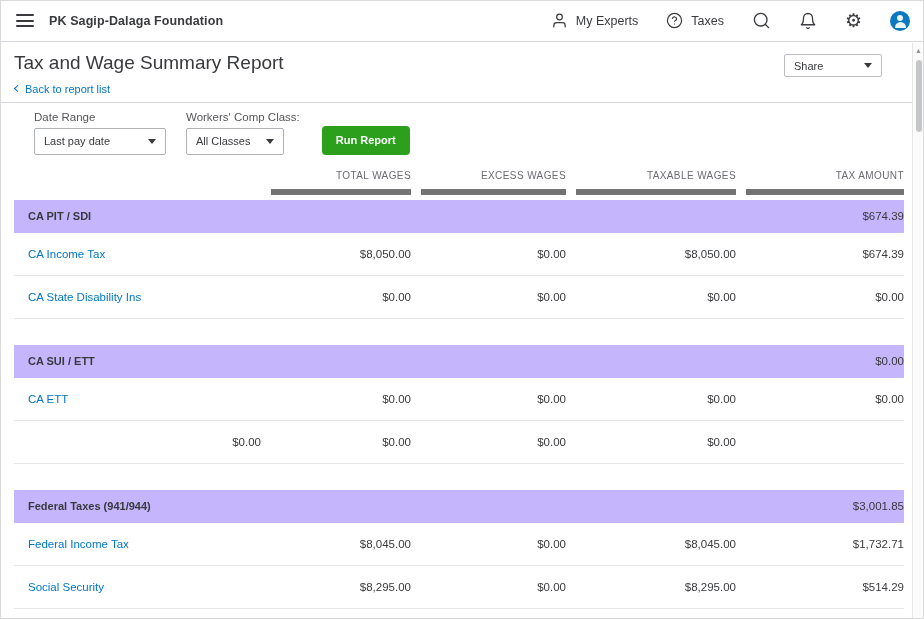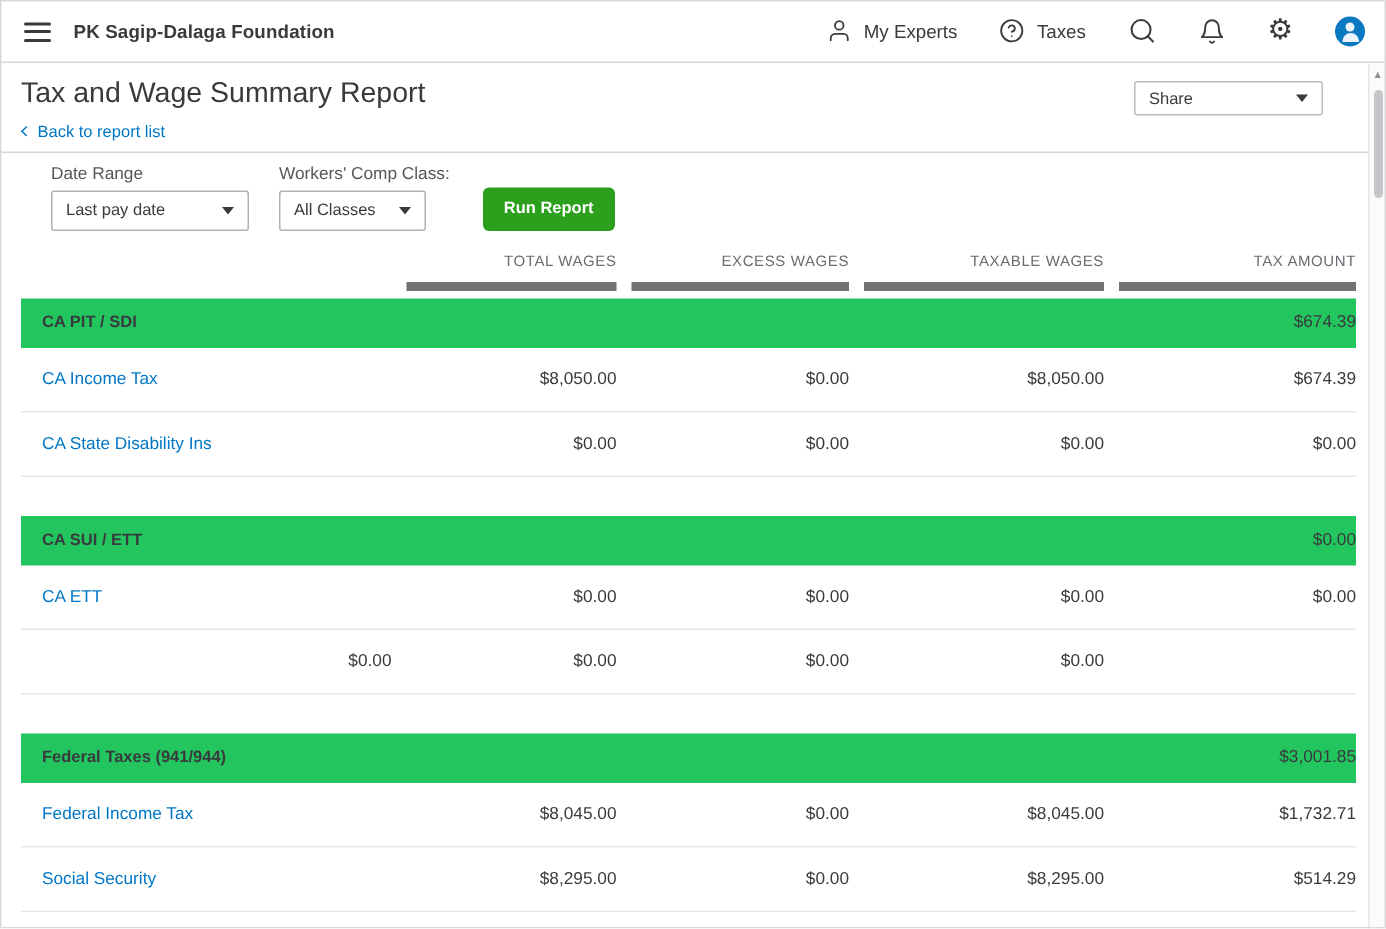--- a/index.html
+++ b/index.html
@@ -9,21 +9,21 @@
     background:#ffffff; color:#393a3d;
     overflow:hidden; position:relative;
   }
   .frame { position:absolute; inset:0; border:1px solid #d9d9d9; pointer-events:none; z-index:50; }
 
   
   .topbar {
     height:42px; display:flex; align-items:center; justify-content:space-between;
     padding:0 10px 0 16px; border-bottom:1px solid #d4d7dc; background:#fff;
   }
-  .topbar-left { display:flex; align-items:flex-end; gap:15px; }
+  .topbar-left { display:flex; align-items:center; gap:15px; }
   .hamburger { width:18px; height:13px; display:flex; flex-direction:column; justify-content:space-between; cursor:pointer; }
   .hamburger span { display:block; height:2px; background:#393a3d; border-radius:1px; }
   .company { font-size:12.5px; font-weight:700; letter-spacing:.1px; }
   .topbar-right { display:flex; align-items:center; gap:28px; padding-right:4px;justify-content:center; }
   .nav-item { display:flex; align-items:center; gap:8px; font-size:12.5px; color:#393a3d; cursor:pointer; }
   .icon-svg { display:block; }
   .gear { font-size:19px; line-height:1; color:#393a3d; cursor:pointer; }
   .avatar {
     width:20px; height:20px; border-radius:50%; background:#0b78c2; position:relative; cursor:pointer;
   }
@@ -31,21 +31,21 @@
     content:""; position:absolute; left:7px; top:4px; width:6px; height:6px; border-radius:50%; background:#eaf4fb;
   }
   .avatar::after { 
     content:""; position:absolute; left:4.5px; top:11px; width:11px; height:6px; border-radius:6px 6px 0 0; background:#eaf4fb;
   }
 
   
   .title-row { display:flex; justify-content:space-between; align-items:flex-start; padding:10px 42px 0 14px; }
   .page-title { font-size:19px; font-weight:400; color:#393a3d; }
   .share-btn {
-    width:126px; height:23px; border:1px solid #babdc2; border-radius:2px; background:#fff;
+    width:98px; height:23px; border:1px solid #babdc2; border-radius:2px; background:#fff;
     display:flex; align-items:center; justify-content:space-between; padding:0 9px;
     font-size:11px; cursor:pointer; margin-top:2px;
   }
   .caret { width:0; height:0; border-left:4px solid transparent; border-right:4px solid transparent; border-top:5px solid #393a3d; }
   .back-link { display:inline-flex; align-items:center; margin:3px 0 7px 15px; font-size:11px; color:#0077c5; cursor:pointer; text-decoration:none; }
   .chevron-left { display:inline-block; width:5px; height:5px; border-left:1.5px solid #0077c5; border-bottom:1.5px solid #0077c5; transform:rotate(45deg); margin-right:5px; }
   .divider { border-bottom:1px solid #d4d7dc; }
 
   
   .filters { display:flex; align-items:flex-end; gap:20px; padding:8px 0 8px 34px; }
@@ -66,21 +66,21 @@
   
   .report-table { margin:2px 20px 0 14px; }
   .row { display:grid; grid-template-columns:1fr 140px 145px 160px 158px; column-gap:10px; }
   .thead { height:30px; align-items:end; }
   .th {
     font-size:10px; color:#6b6c72; letter-spacing:.4px; text-align:right;
     border-bottom:6px solid #737373; padding-bottom:8px; font-weight:400; text-transform:uppercase;
   }
   .section { margin-top:26px; }
   .section:first-child { margin-top:5px; }
-  .section-row { background:#22c55e; height:33px; align-items:center; }
+  .section-row { background:#c4b5fd; height:33px; align-items:center; }
   .section-name { font-size:11px; font-weight:700; padding-left:14px; }
   .cell-num { font-size:11.5px; text-align:right; color:#393a3d; }
   .data-row { height:43px; align-items:center; border-bottom:1px solid #e3e5e8; }
   .tax-link { font-size:11.5px; color:#0077c5; padding-left:14px; cursor:pointer; }
 
   
   .scrollbar { position:absolute; top:43px; right:0; bottom:0; width:12px; background:#fbfbfb; border-left:1px solid #e6e6e6; z-index:40; }
   .sb-arrow { color:#8f9093; font-size:7px; text-align:center; padding-top:4px; line-height:1; cursor:pointer; }
   .sb-thumb { position:absolute; top:17px; left:2.5px; width:6px; height:72px; background:#c4c6c9; border-radius:3px; cursor:pointer; }
 </style>

